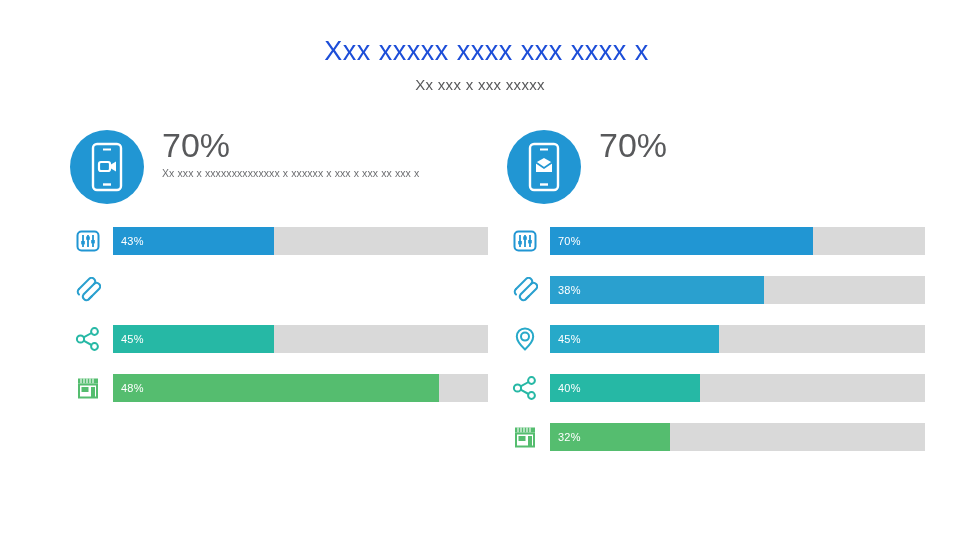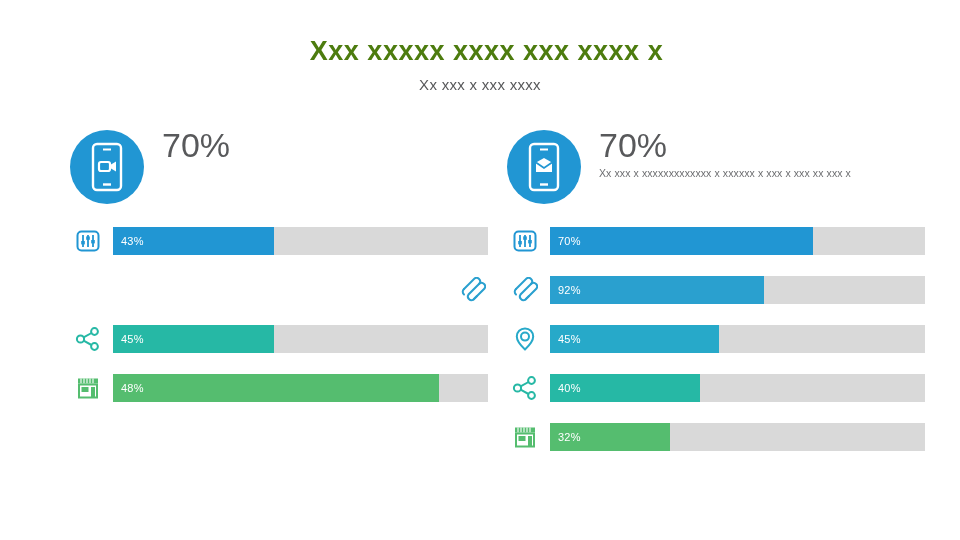--- a/index.html
+++ b/index.html
@@ -18,22 +18,22 @@
   
   .header {
     position: absolute;
     top: 34px;
     left: 0;
     width: 960px;
     text-align: center;
   }
   .title {
     font-size: 27px;
-    color: #4d7c0f;
-    font-weight: 700;
+    color: #1d4ed8;
+    font-weight: 400;
     letter-spacing: 0.5px;
     line-height: 34px;
     padding-left: 13px;
   }
   .subtitle {
     font-size: 15px;
     color: #58595b;
     font-weight: 400;
     letter-spacing: 0.3px;
     line-height: 22px;
@@ -96,21 +96,20 @@
     position: absolute;
     top: 101px;
     left: 0;
     width: 418px;
   }
   .row {
     display: flex;
     align-items: center;
     height: 28px;
     margin-bottom: 21px;
-    justify-content: flex-end;
   }
   .row-icon {
     width: 30px;
     height: 30px;
     flex: 0 0 30px;
     display: flex;
     align-items: center;
     justify-content: center;
     margin-left: 3px;
   }
@@ -138,38 +137,39 @@
     color: #ffffff;
     letter-spacing: 0.2px;
   }
   svg { display: block; }
 </style>
 </head>
 <body>
 
 <div class="header">
   <div class="title">Xxx xxxxx xxxx xxx xxxx x</div>
-  <div class="subtitle">Xx xxx x xxx xxxx</div>
+  <div class="subtitle">Xx xxx x xxx xxxxx</div>
 </div>
 
 <div class="columns">
 
   <div class="column left">
     <div class="head-block">
       <div class="circle">
         <svg width="44" height="52" viewBox="0 0 44 52">
           <rect x="8" y="3" width="28" height="46" rx="4" ry="4" fill="none" stroke="#ffffff" stroke-width="2.4"></rect>
           <line x1="18" y1="8.5" x2="26" y2="8.5" stroke="#ffffff" stroke-width="2"></line>
           <line x1="18" y1="43.5" x2="26" y2="43.5" stroke="#ffffff" stroke-width="2.4"></line>
           <rect x="14" y="21" width="11" height="9" rx="2" ry="2" fill="none" stroke="#ffffff" stroke-width="2.2"></rect>
           <path d="M26 23.5 L31 20.5 L31 30.5 L26 27.5 Z" fill="#ffffff"></path>
         </svg>
       </div>
       <div class="head-text">
         <div class="big-pct">70%</div>
+        <div class="desc">Xx xxx x xxxxxxxxxxxxxx x xxxxxx x xxx x xxx xx xxx x</div>
       </div>
     </div>
 
     <div class="rows">
 
       <div class="row">
         <div class="row-icon">
           <svg width="26" height="26" viewBox="0 0 26 26">
             <rect x="2.5" y="3.5" width="21" height="19" rx="4" ry="4" fill="none" stroke="#2196d3" stroke-width="2"></rect>
             <line x1="8" y1="7" x2="8" y2="19" stroke="#2196d3" stroke-width="1.8"></line>
@@ -243,21 +243,20 @@
         <svg width="44" height="52" viewBox="0 0 44 52">
           <rect x="8" y="3" width="28" height="46" rx="4" ry="4" fill="none" stroke="#ffffff" stroke-width="2.4"></rect>
           <line x1="18" y1="8.5" x2="26" y2="8.5" stroke="#ffffff" stroke-width="2"></line>
           <line x1="18" y1="43.5" x2="26" y2="43.5" stroke="#ffffff" stroke-width="2.4"></line>
           <path d="M14 21.5 L22 17 L30 21.5 L30 31 L14 31 Z" fill="#ffffff"></path>
           <path d="M14 21.5 L22 27 L30 21.5" fill="none" stroke="#2196d3" stroke-width="1.8"></path>
         </svg>
       </div>
       <div class="head-text">
         <div class="big-pct">70%</div>
-        <div class="desc">Xx xxx x xxxxxxxxxxxxx x xxxxxx x xxx x xxx xx xxx x</div>
       </div>
     </div>
 
     <div class="rows">
 
       <div class="row">
         <div class="row-icon">
           <svg width="26" height="26" viewBox="0 0 26 26">
             <rect x="2.5" y="3.5" width="21" height="19" rx="4" ry="4" fill="none" stroke="#2196d3" stroke-width="2"></rect>
             <line x1="8" y1="7" x2="8" y2="19" stroke="#2196d3" stroke-width="1.8"></line>
@@ -278,21 +277,21 @@
         <div class="row-icon">
           <svg width="26" height="26" viewBox="0 0 26 26">
             <path d="M19.5 6.5 L8.5 17.5 a3.6 3.6 0 0 0 5 5 L17 19" fill="none" stroke="#2aa0cf" stroke-width="2" stroke-linecap="round"></path>
             <path d="M19.5 6.5 a3.6 3.6 0 0 1 5 5 L13.5 22.5" fill="none" stroke="#2aa0cf" stroke-width="2" stroke-linecap="round"></path>
             <path d="M19.5 6.5 a3.6 3.6 0 0 0 -5 -5 L4 12" fill="none" stroke="#2aa0cf" stroke-width="2" stroke-linecap="round"></path>
             <path d="M4 12 a3.6 3.6 0 0 0 0 5.5" fill="none" stroke="#2aa0cf" stroke-width="2" stroke-linecap="round"></path>
           </svg>
         </div>
         <div class="bar-track">
           <div class="bar-fill" style="width: 57%; background: rgb(42, 160, 207);"></div>
-          <div class="bar-label">92%</div>
+          <div class="bar-label">38%</div>
         </div>
       </div>
 
       <div class="row">
         <div class="row-icon">
           <svg width="26" height="26" viewBox="0 0 26 26">
             <path d="M13 2.5 C8.3 2.5 4.8 6 4.8 10.6 C4.8 16 13 23.5 13 23.5 C13 23.5 21.2 16 21.2 10.6 C21.2 6 17.7 2.5 13 2.5 Z" fill="none" stroke="#27a9c9" stroke-width="2"></path>
             <circle cx="13" cy="10.6" r="4" fill="none" stroke="#27a9c9" stroke-width="2"></circle>
           </svg>
         </div>

